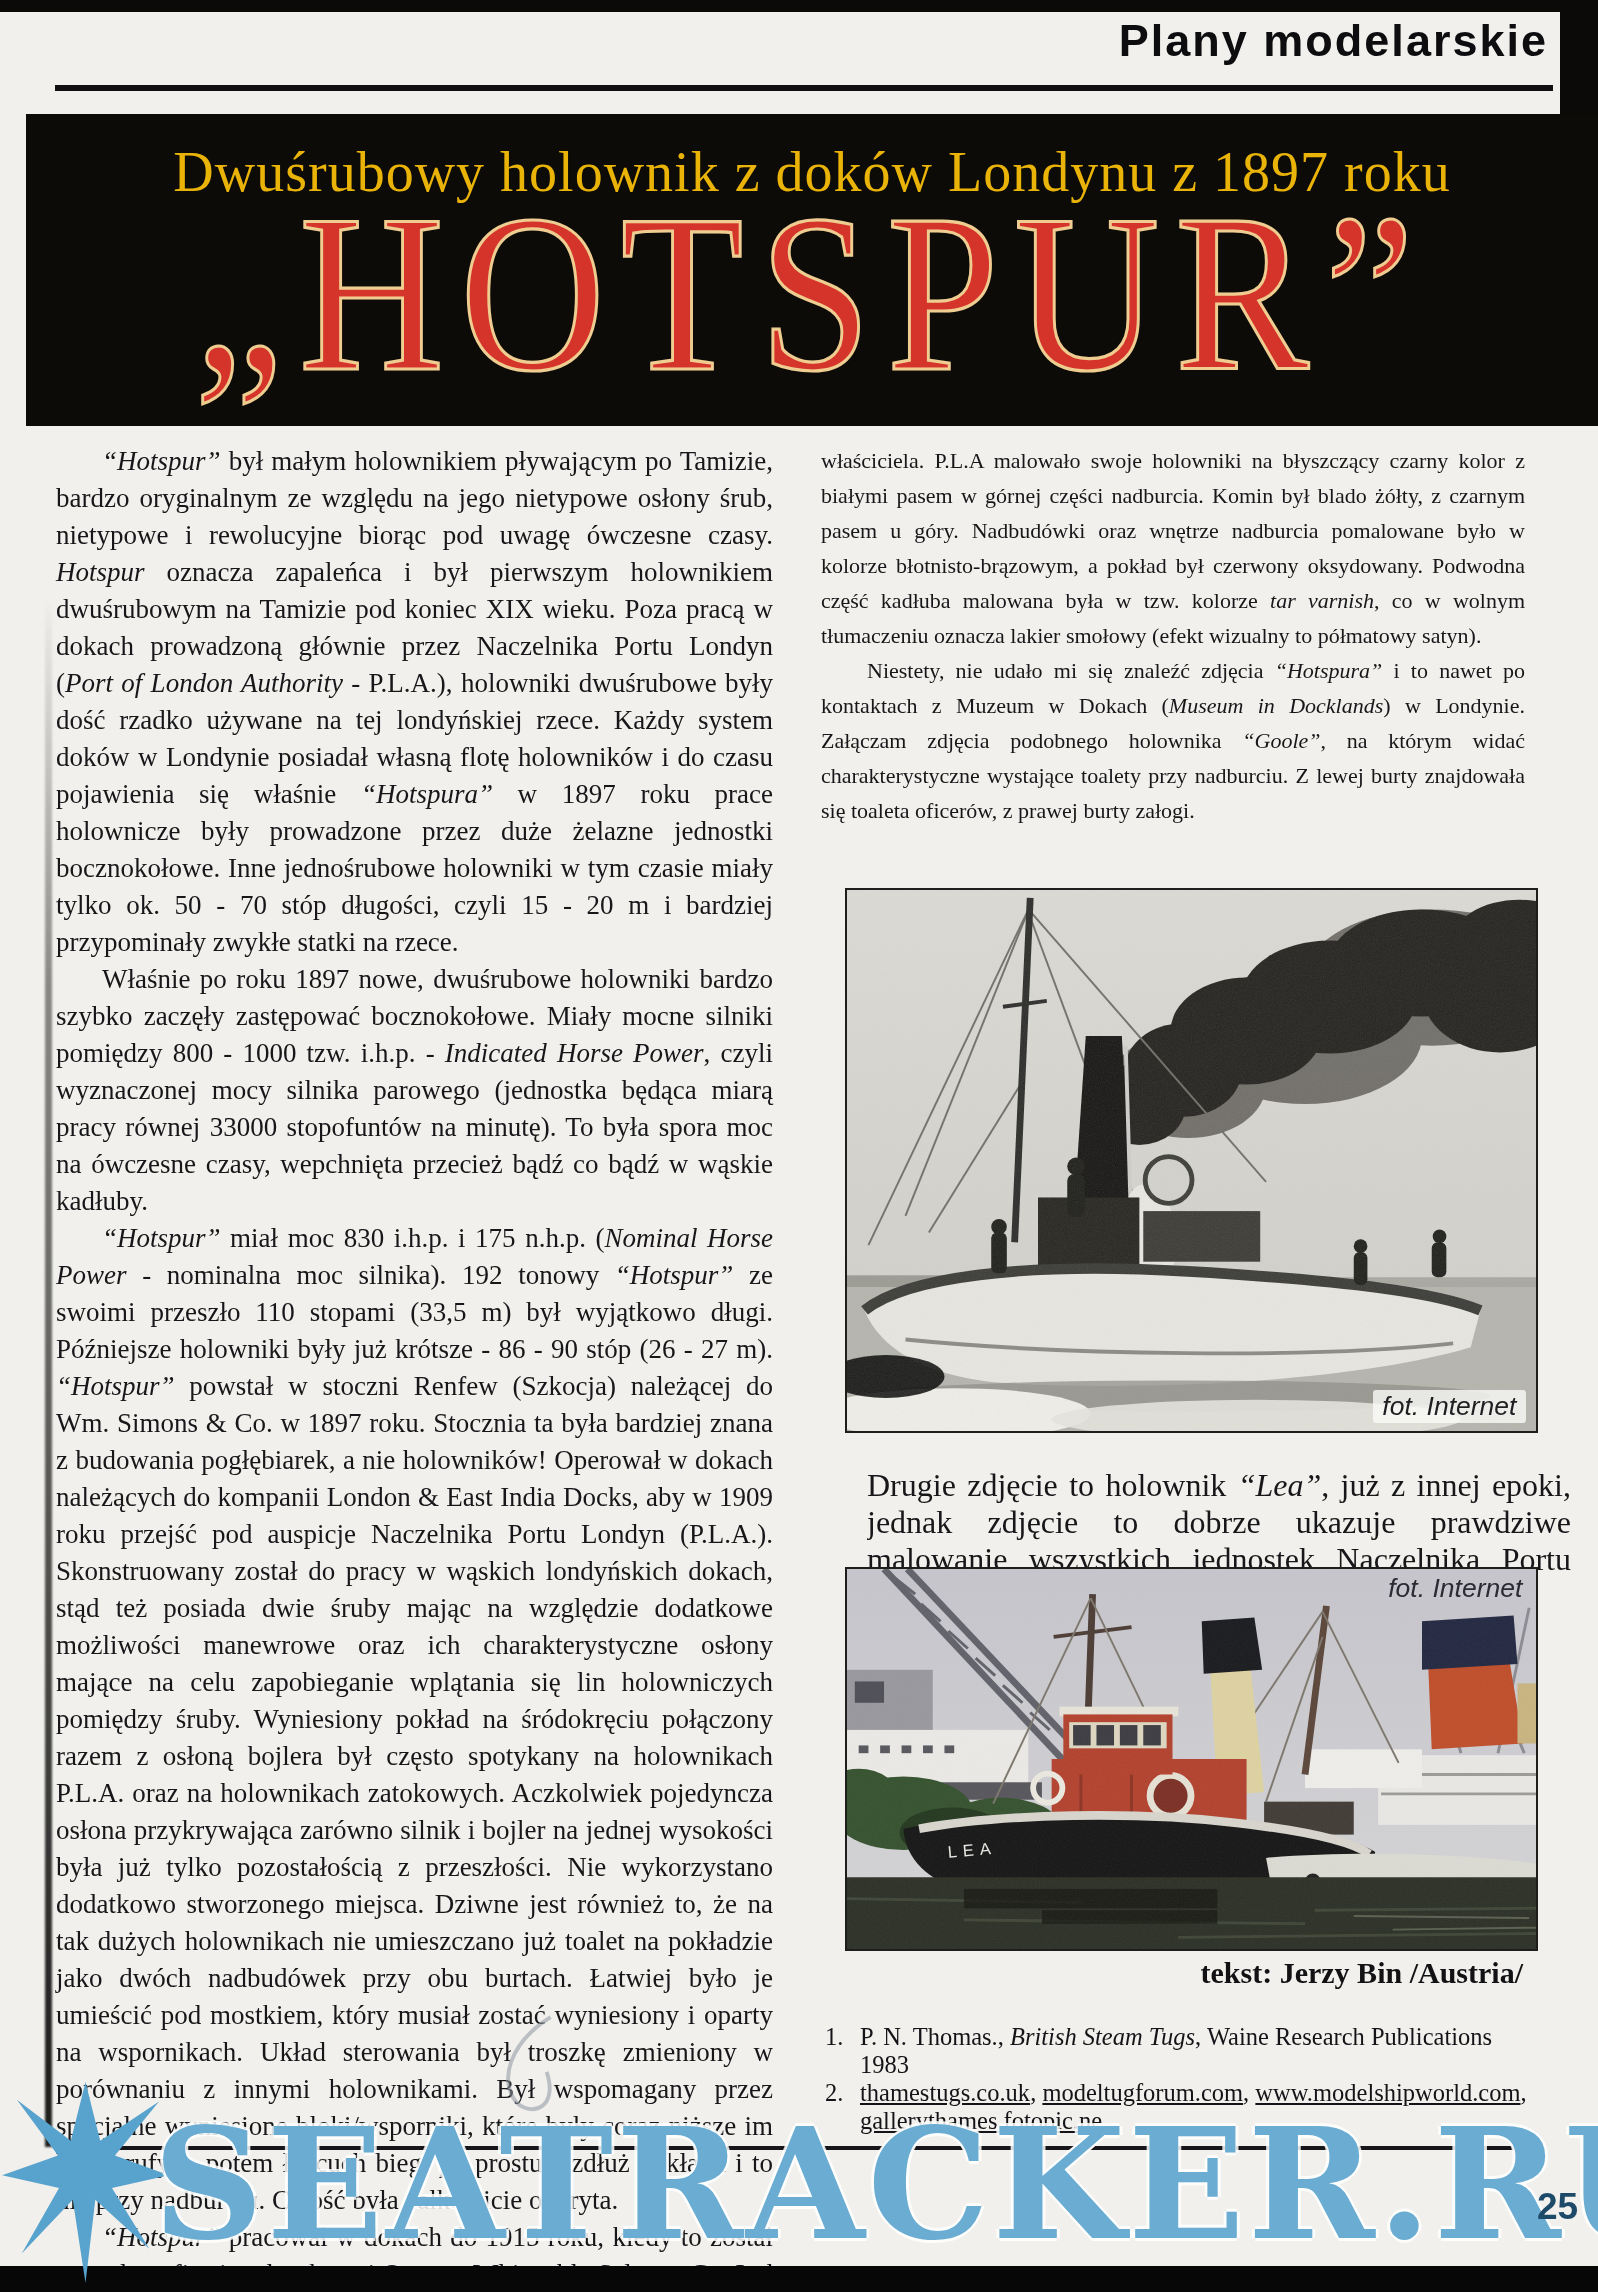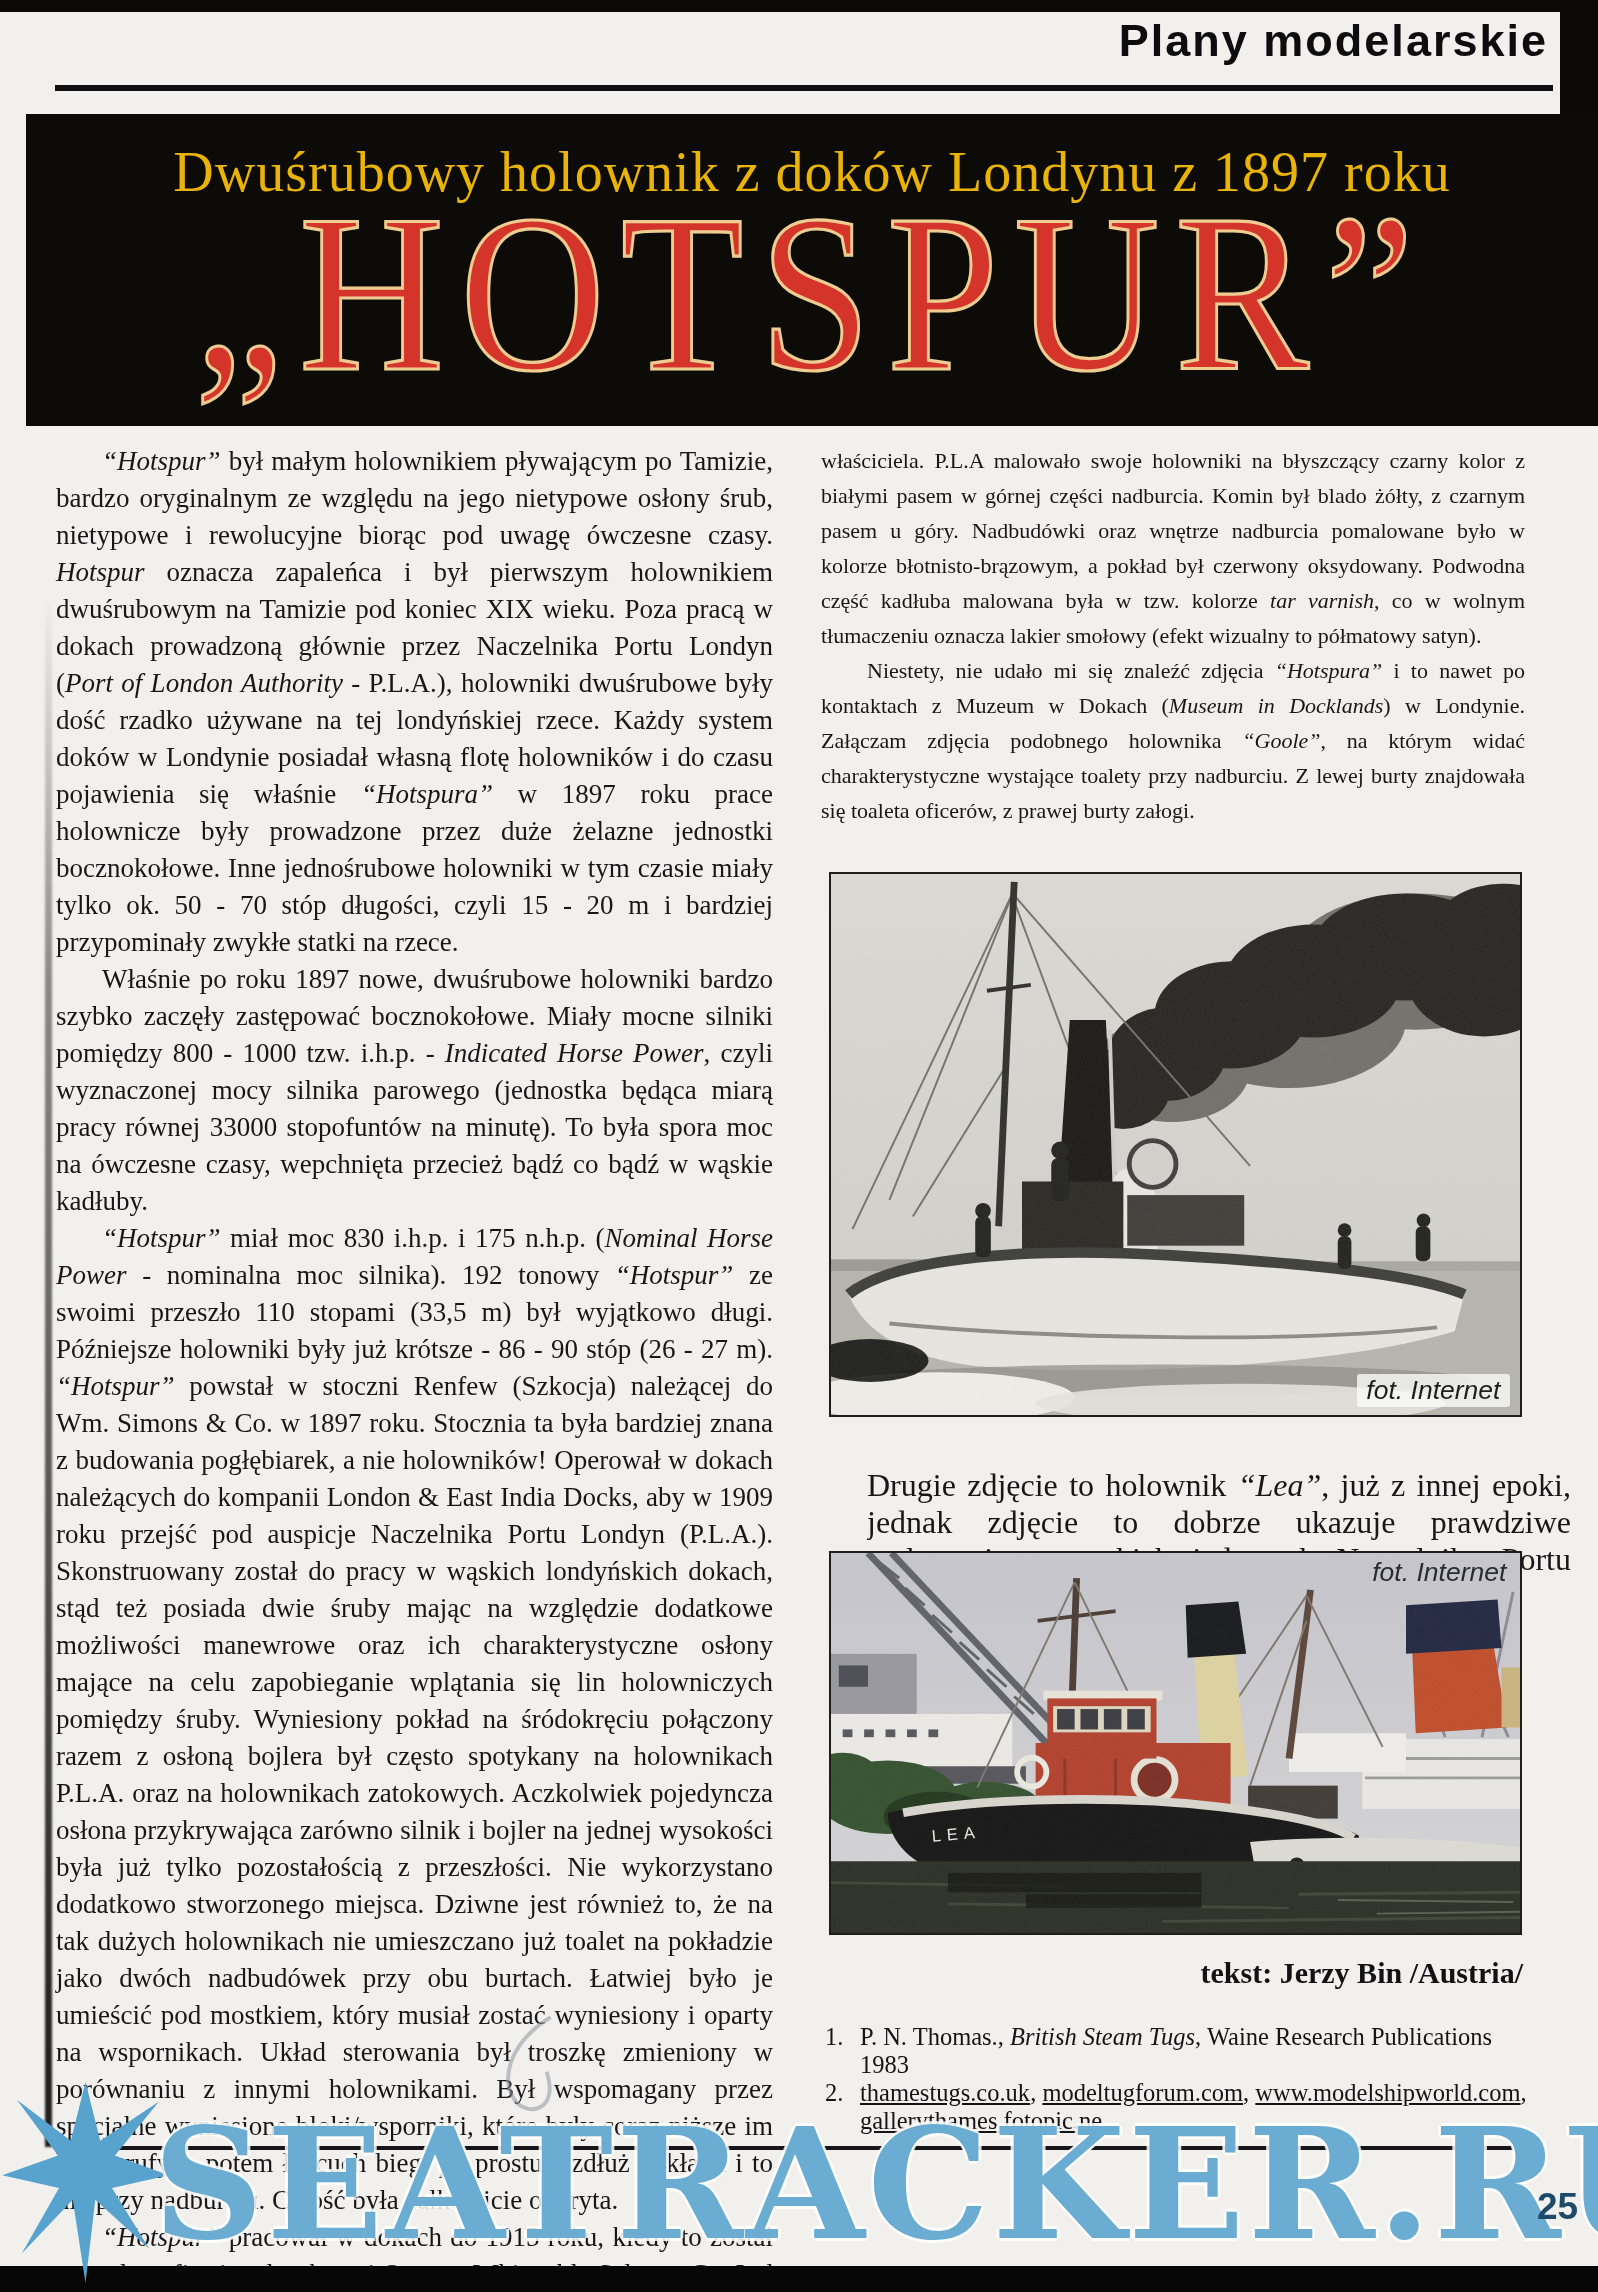--- a/index.html
+++ b/index.html
@@ -28,21 +28,21 @@
   
   .col-left{position:absolute;left:56px;top:443px;width:717px;text-align:justify;
     font-size:27px;line-height:37px;}
   .col-right-top{position:absolute;left:821px;top:443px;width:704px;height:427px;overflow:hidden;
     text-align:justify;font-size:22px;line-height:35px;}
   .body-p{margin:0;text-indent:46px;}
   .body-p.noindent{text-indent:0;}
   .mid-caption{position:absolute;left:867px;top:1433px;width:704px;height:116px;overflow:hidden;
     text-align:justify;font-size:32px;line-height:37px;margin-top:34px;}
   
-  figure{margin:0;}
+  figure{margin:16px;}
   .photo1{position:absolute;left:829px;top:872px;width:693px;height:545px;
     border:2px solid #1e1e1c;box-sizing:border-box;background:#d8d7d1;z-index:2;}
   .photo2{position:absolute;left:829px;top:1551px;width:693px;height:384px;
     border:2px solid #1e1e1c;box-sizing:border-box;background:#c8c7cd;z-index:2;}
   .photo1 svg,.photo2 svg{display:block;width:100%;height:100%;}
   .credit1{position:absolute;right:9.8px;bottom:7.8px;font-family:"Liberation Sans",sans-serif;
     font-style:italic;font-size:26.5px;color:#1f1f22;background:rgba(250,250,247,.8);
     padding:1px 9.8px;border-radius:2.9px;}
   .credit2{position:absolute;right:13.7px;top:3.9px;font-family:"Liberation Sans",sans-serif;
     font-style:italic;font-size:26.5px;color:#2b2b33;}

